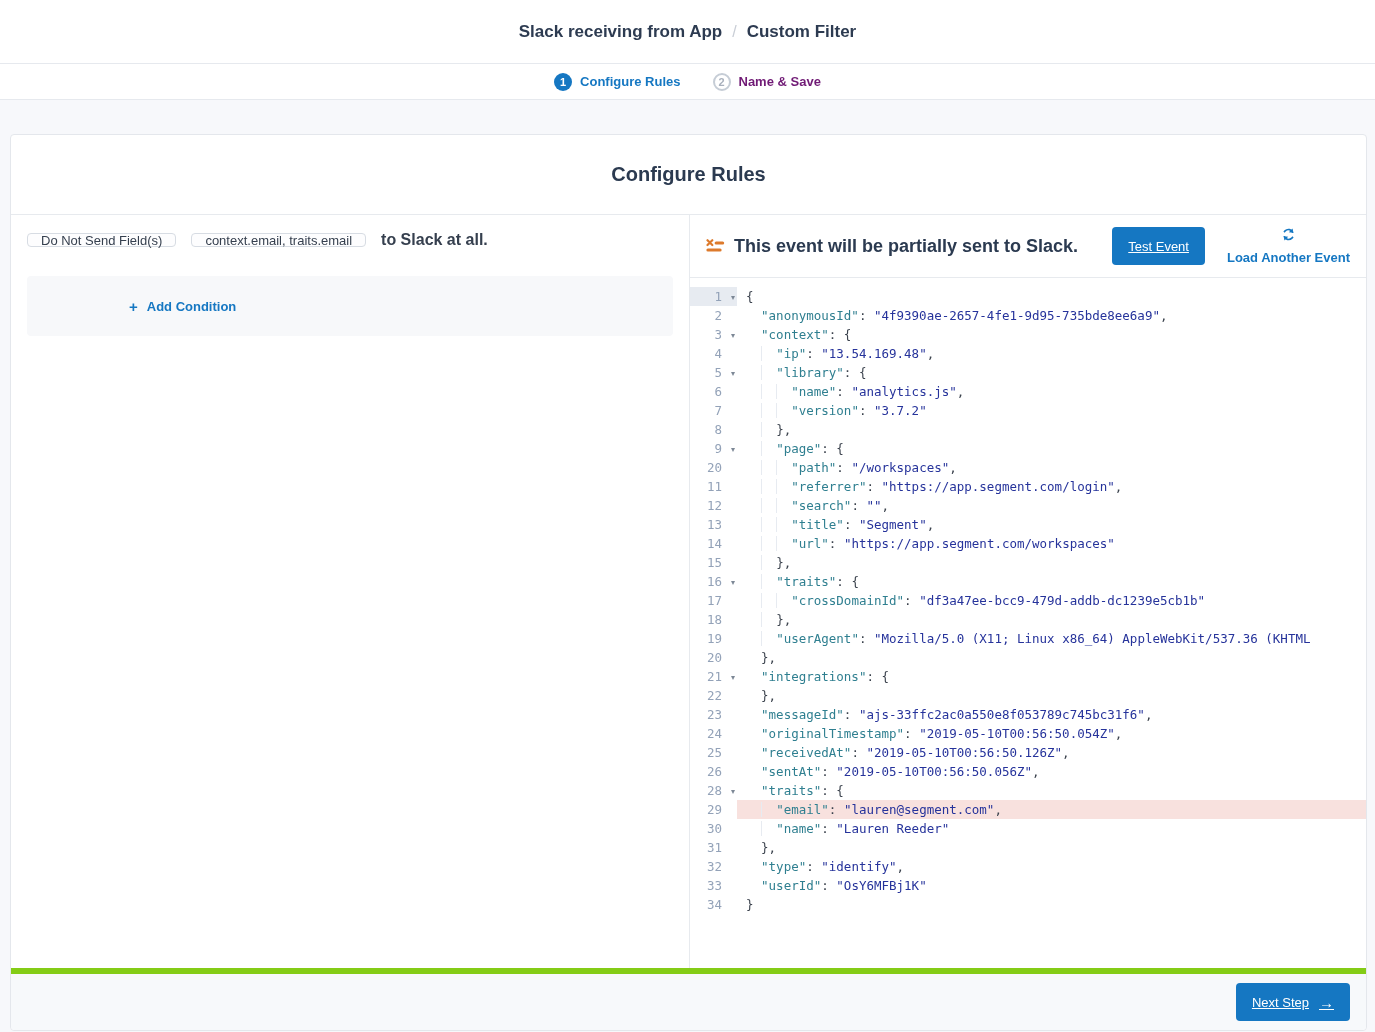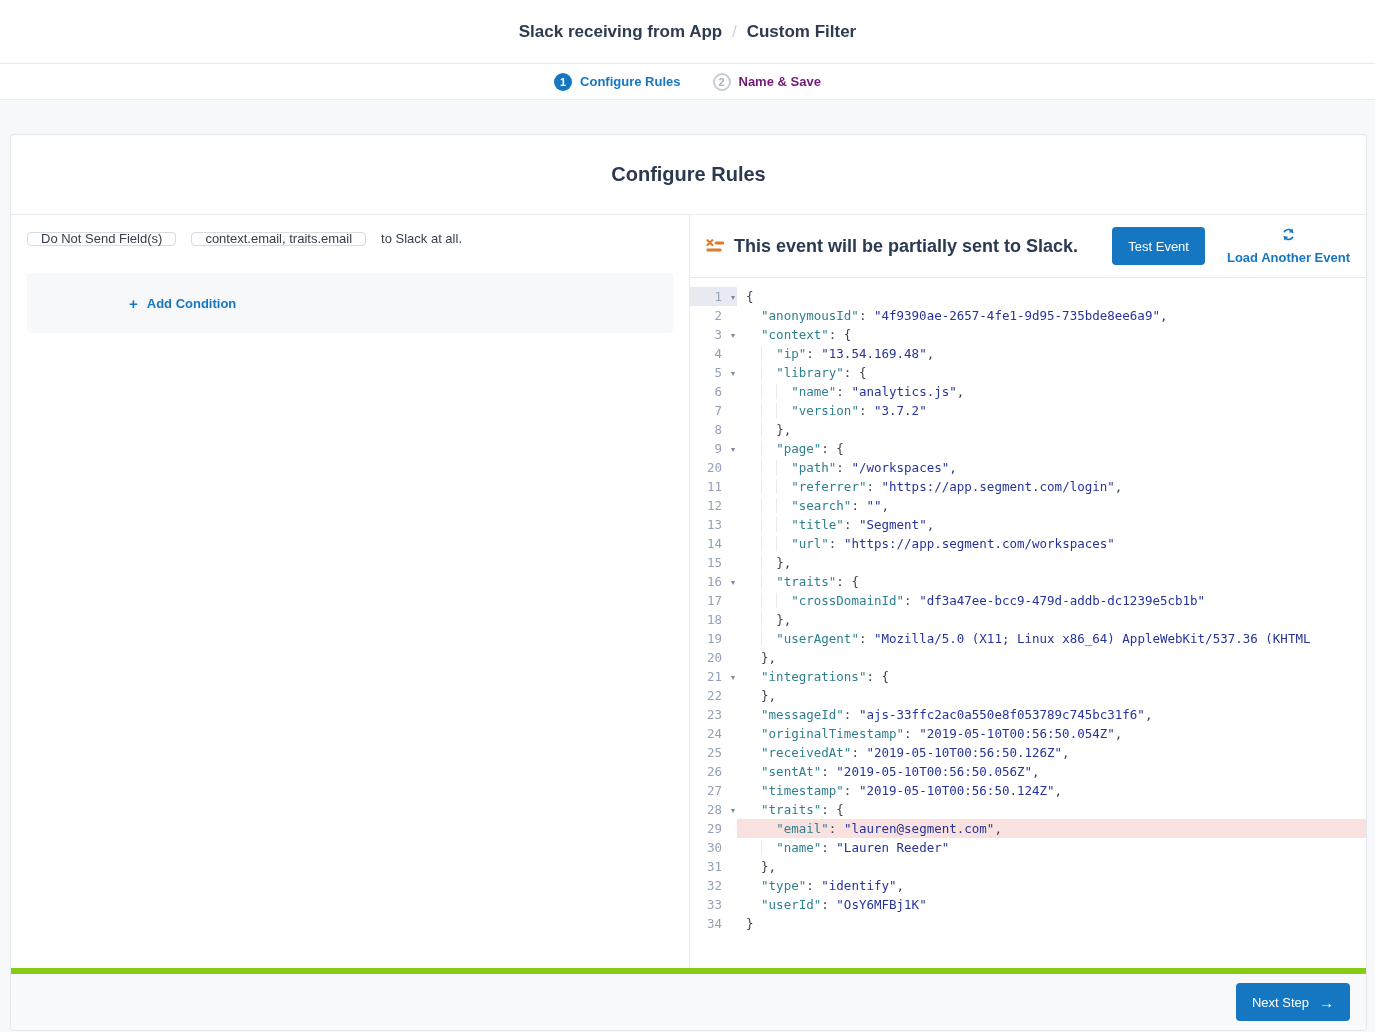--- a/index.html
+++ b/index.html
@@ -31,36 +31,36 @@
     font-size:20px; font-weight:bold; color:#2b3a50; border-bottom:1px solid #e7eaee; }
 
   .content { display:flex; height:753px; }
 
   
   .left-panel { width:679px; border-right:1px solid #e7eaee; padding:16px; }
   .rule-row { display:flex; align-items:center; gap:15px; }
   .btn-secondary { height:14px; padding:0 13px; background:#fdfdfe; border:1px solid #d7dce3;
     border-radius:4px; font-size:13px; color:#353f4e; display:flex; align-items:center;
     cursor:pointer; font-family:"Liberation Sans", sans-serif; }
-  .rule-suffix { font-size:13px; color:#353f4e; }
+  .rule-suffix { font-size:16px; color:#353f4e;font-weight:bold; }
   .add-box { margin-top:27px; height:60px; background:#f7f8fa; border-radius:4px;
     display:flex; align-items:center; padding-left:102px; }
   .add-link { display:flex; align-items:center; gap:9px; color:#1577c2; font-size:13px;
     font-weight:bold; cursor:pointer; background:none; border:none; font-family:"Liberation Sans", sans-serif; }
   .plus { font-size:15px; font-weight:bold; line-height:1; }
 
   
   .right-panel { flex:1; min-width:0; display:flex; flex-direction:column; }
   .preview-header { height:63px; display:flex; align-items:center; padding:0 16px;
     border-bottom:1px solid #e7eaee; }
   .status-text { font-size:18px; font-weight:bold; color:#2b3a50; margin-left:9px; }
   .spacer { flex:1; }
   .btn-primary { height:38px; padding:16px 16px; background:#1577c2; color:#fff; border:none;
     border-radius:4px; font-size:13px; display:flex; align-items:center; gap:10px;
-    cursor:pointer; font-family:"Liberation Sans", sans-serif; }
+    cursor:pointer; font-family:"Liberation Sans", sans-serif;text-decoration:underline; }
   .load-link { margin-left:22px; display:flex; align-items:center; gap:8px; color:#1577c2;
     font-size:13px; font-weight:bold; cursor:pointer; background:none; border:none;
     font-family:"Liberation Sans", sans-serif;flex-direction:column; }
 
   
   .editor { flex:1; overflow:hidden; padding-top:9px; background:#fff;
     font-family:"DejaVu Sans Mono", monospace; font-size:12.5px; line-height:19px; cursor:text; }
   .ed-row { display:flex; height:19px; }
   .gut { width:47px; flex:none; position:relative; color:#93a2b8; text-align:right; }
   .gut .num { display:block; padding-right:15px; }
@@ -305,26 +305,20 @@
             <div class="code"><span class="ind">  </span><span class="k">"receivedAt"</span><span class="p">: </span><span class="s">"2019-05-10T00:56:50.126Z"</span><span class="p">,</span></div>
           </div>
           <div class="ed-row">
             <div class="gut">
               <span class="num">26</span>
             </div>
             <div class="code"><span class="ind">  </span><span class="k">"sentAt"</span><span class="p">: </span><span class="s">"2019-05-10T00:56:50.056Z"</span><span class="p">,</span></div>
           </div>
           <div class="ed-row">
             <div class="gut">
-              <span class="num">27</span>
-            </div>
-            <div class="code"><span class="ind">  </span><span class="k">"timestamp"</span><span class="p">: </span><span class="s">"2019-05-10T00:56:50.124Z"</span><span class="p">,</span></div>
-          </div>
-          <div class="ed-row">
-            <div class="gut">
               <span class="num">28</span>
               <span class="fold">▾</span>
             </div>
             <div class="code"><span class="ind">  </span><span class="k">"traits"</span><span class="p">: {</span></div>
           </div>
           <div class="ed-row hl">
             <div class="gut">
               <span class="num">29</span>
             </div>
             <div class="code"><span class="ind">  </span><span class="ind guide">  </span><span class="k">"email"</span><span class="p">: </span><span class="s">"lauren@segment.com"</span><span class="p">,</span></div>

